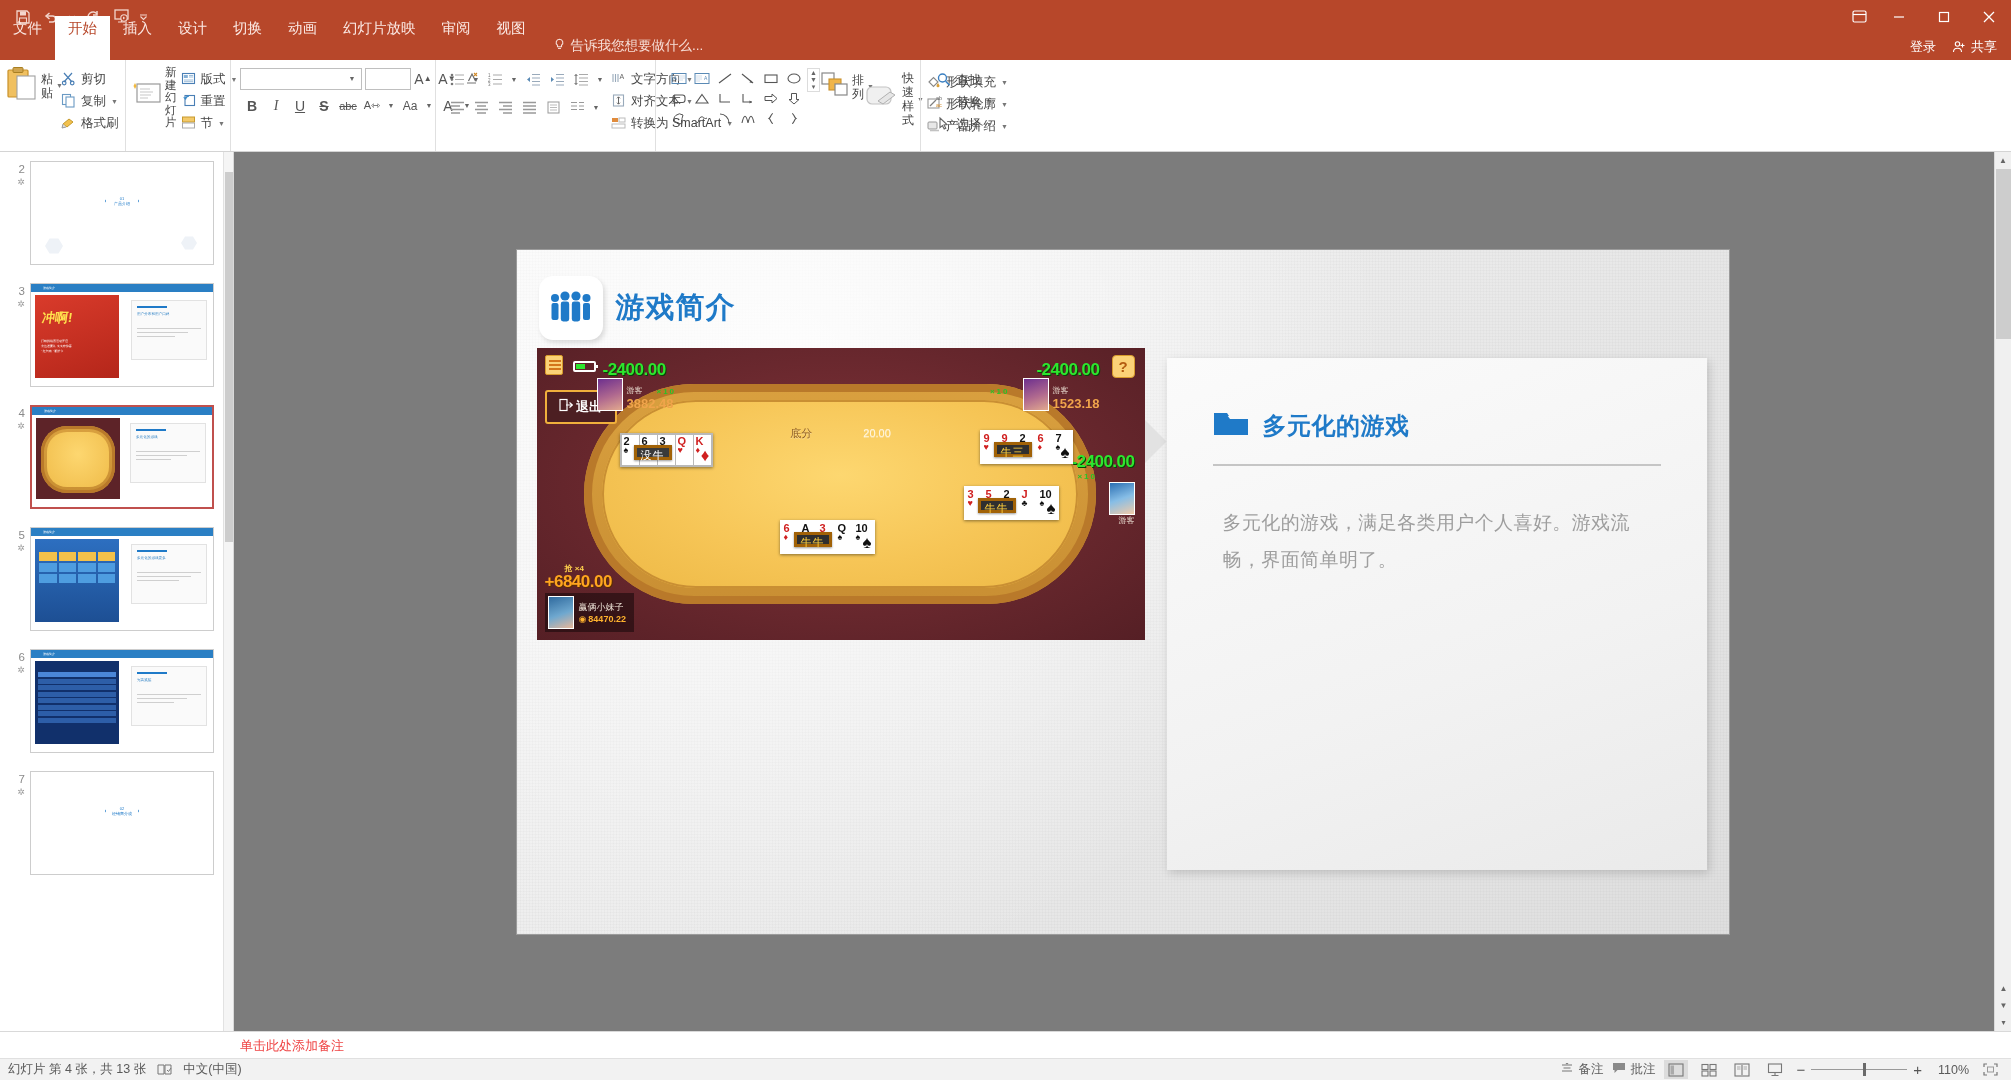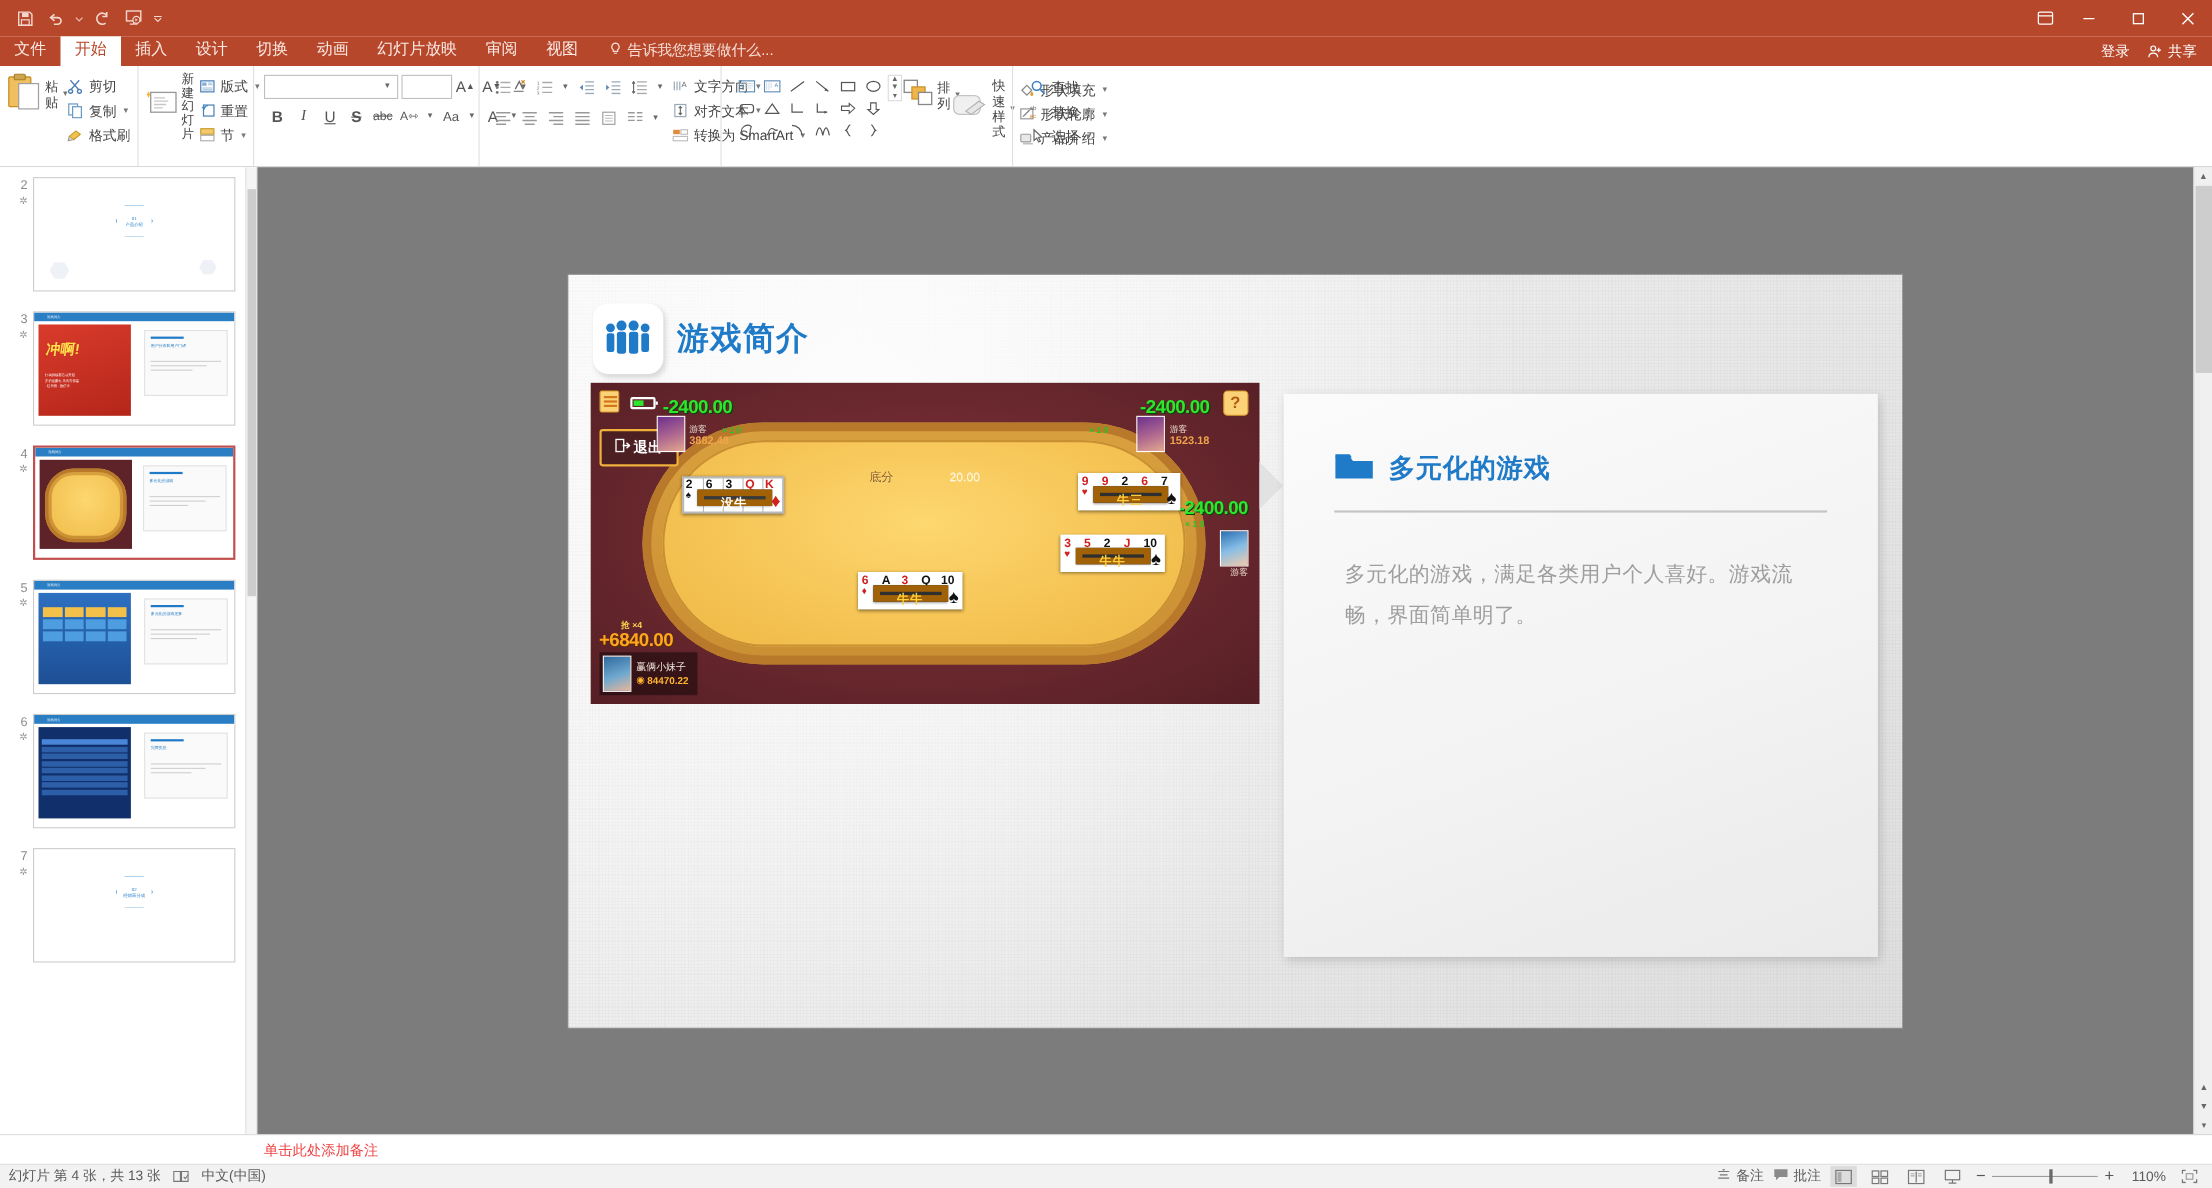--- a/index.html
+++ b/index.html
@@ -18,21 +18,21 @@
     position:absolute; left:0; right:0; text-align:center;
     color:#fff; font-size:14.5px; letter-spacing:.2px; pointer-events:none;
   }
   .win-ctrls { position:absolute; right:0; top:0; height:33px; display:flex; align-items:center; }
   .win-btn { width:45px; height:33px; display:flex; align-items:center; justify-content:center; color:#fff; }
   .ribbon-ctl { width:34px; height:33px; display:flex; align-items:center; justify-content:center; color:#fff; }
 
   
   .tabrow { height:27px; background:#b7472a; display:flex; align-items:flex-end; position:relative; }
   .tab {
-    color:#fbe9e4; font-size:14.5px; padding:3px 13px 5px 13px; line-height:19px;
+    color:#fbe9e4; font-size:14.5px; padding:3px 13px 22px 13px; line-height:19px;
     white-space:nowrap; cursor:default;
   }
   .tab.active { background:#fff; color:#b7472a; }
   .tellme { display:flex; align-items:center; gap:5px; color:#f6ded7; font-size:13.5px; padding:3px 10px 5px 14px; }
   .acct { position:absolute; right:0; bottom:4px; display:flex; align-items:center; gap:16px; padding-right:14px; color:#fff; font-size:13px; }
   .acct span { display:flex; align-items:center; gap:5px; }
 
   
   .ribbon { height:92px; background:#fff; border-bottom:1px solid #d4d4d4; display:flex; position:relative; }
   .rgroup { position:relative; padding:3px 5px 0 5px; display:flex; align-items:flex-start; }
@@ -139,38 +139,38 @@
     background:radial-gradient(ellipse at 50% 40%, #fdd770 0%, #f6c556 55%, #edb845 100%);
     box-shadow: inset 0 0 0 2px #c98f33;
   }
   .ante { position:absolute; left:50%; top:78px; transform:translateX(-50%); white-space:nowrap;
           font-size:11px; color:#8c5b22; text-shadow:0 1px 0 rgba(255,255,255,.35); }
   .ante .v { color:#fff6e0;margin-left:48px; }
   .amt-green { color:#2ee62e; font-weight:bold; text-shadow:1px 1px 0 #064406; font-size:17px; letter-spacing:-.5px;}
   .amt-orange { color:#ffa51f; font-weight:bold; text-shadow:1px 1px 0 #5a2e00; font-size:17px; letter-spacing:-.5px;}
   .mult { color:#27c427; font-size:8px; letter-spacing:2px; font-weight:bold; }
   .pname { color:#e9dcd0; font-size:8px; }
-  .pmoney { color:#f0a44b; font-size:10px; font-weight:bold; }
+  .pmoney { color:#f0a44b; font-size:13px; font-weight:bold; }
   .avatar { width:26px; height:33px; border:1px solid #fff; background:linear-gradient(160deg,#6d2f8e,#b0698f 55%,#e2a98e); }
   .avatar.b { background:linear-gradient(160deg,#2f6a9e,#6fa8cf 55%,#e7b79a); }
   .avatar.g { background:linear-gradient(160deg,#2b6fb3,#86bde6 50%,#f1cba8); }
   .cards {
     display:flex; background:#b9b9b9; padding:2px; gap:1px; position:relative;
     box-shadow:0 1px 3px rgba(0,0,0,.45);
   }
   .cards.white { background:#ffffff; }
   .card { width:17px; height:30px; background:#fff; position:relative; }
   .card .rk { position:absolute; top:0px; left:2px; font-size:11px; font-weight:bold; line-height:12px; }
   .card .su { position:absolute; top:11px; left:2px; font-size:9px; line-height:9px; }
   .rk.red,.su.red { color:#d02020; }
   .rk.blk,.su.blk { color:#111; }
   .badge-cn {
-    position:absolute; left:14px; top:12px; padding:0 16px; height:15px; line-height:15px;
-    background:#2f2f2f; color:#ffcf3b; font-size:11px; font-weight:bold; letter-spacing:1px;
-    border:6px solid #a16207; box-shadow:0 1px 2px rgba(0,0,0,.4);
+    position:absolute; left:14px; top:12px; padding:0 4px; height:15px; line-height:15px;
+    background:#2f2f2f; color:#ffcf3b; font-size:11px; font-weight:normal; letter-spacing:1px;
+    border:3px solid #a16207; box-shadow:0 1px 2px rgba(0,0,0,.4);
   }
   .badge-cn.gray { background:#3a3a3a; color:#fff; }
   .suit-big { position:absolute; right:3px; bottom:1px; font-size:17px; }
   .menu-ico {
     position:absolute; left:8px; top:7px; width:18px; height:20px; background:#fbd277;
     border:1px solid #d79a2b; border-radius:2px;
   }
   .menu-ico i { position:absolute; left:3px; width:12px; height:2px; background:#d4761b; }
   .battery { position:absolute; left:36px; top:13px; width:23px; height:11px; border:2px solid #fff; border-radius:2px; }
   .battery:after { content:''; position:absolute; left:1px; top:1px; width:9px; height:5px; background:#2ee62e; }

